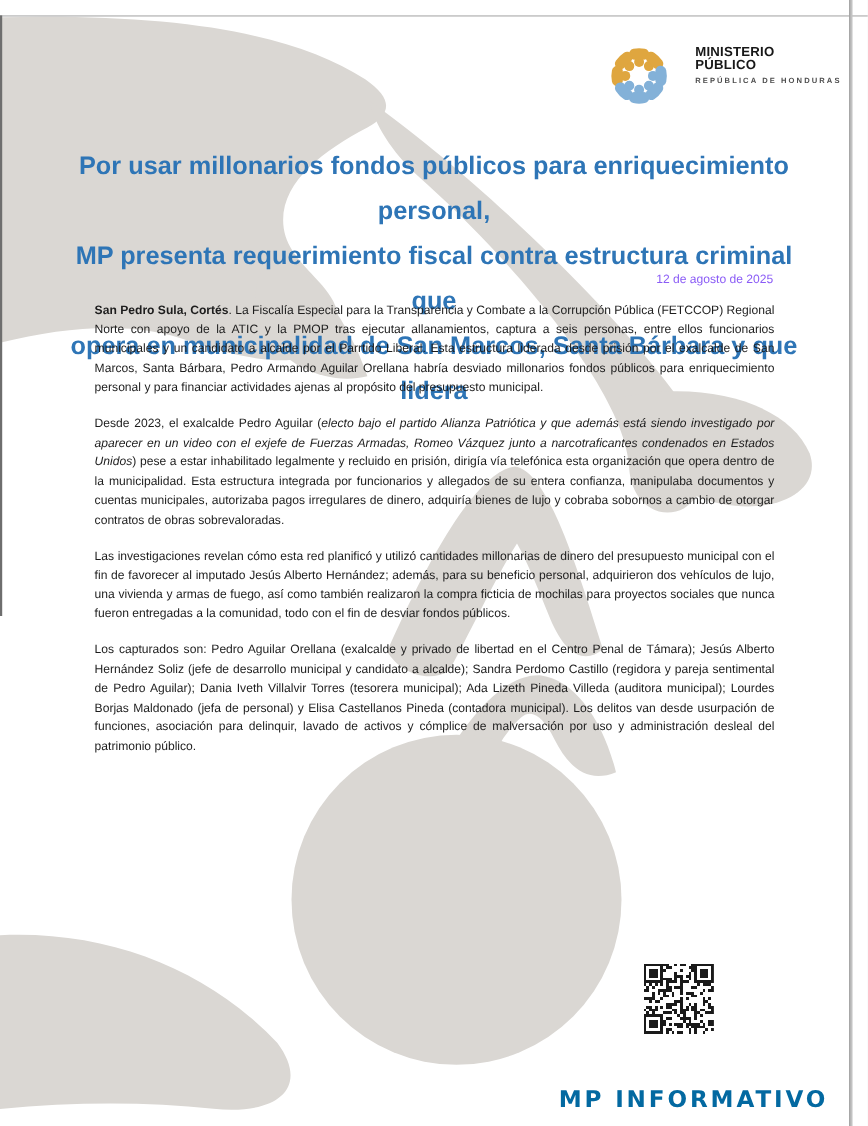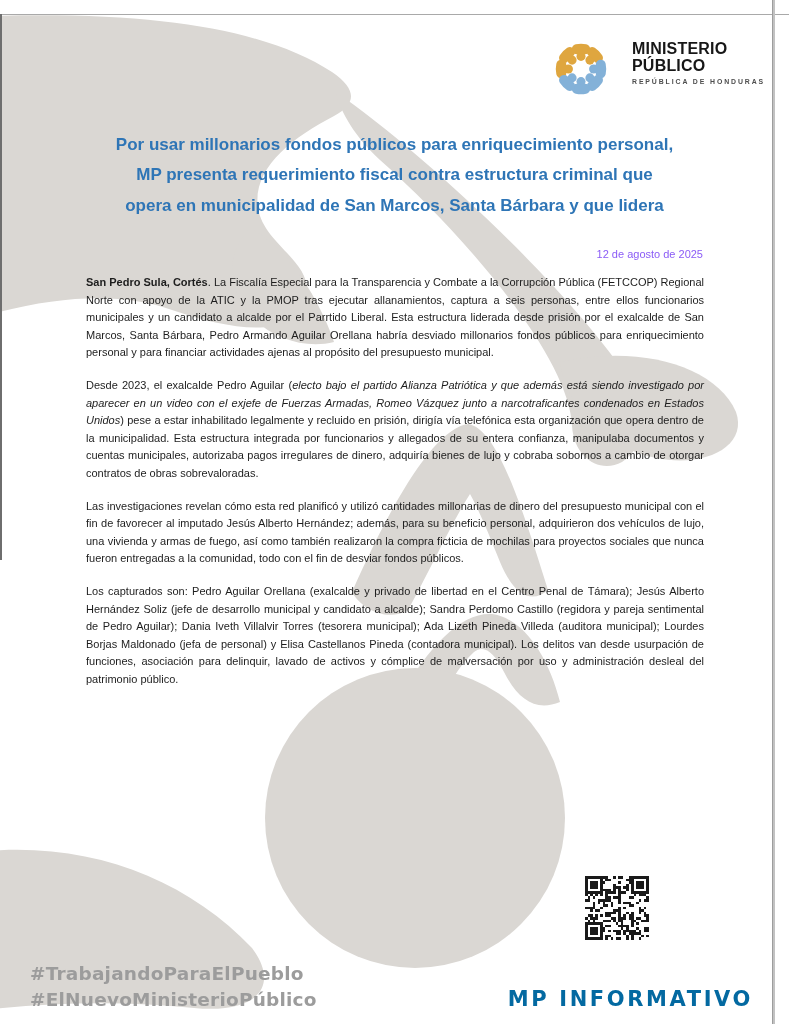--- a/index.html
+++ b/index.html
@@ -14,25 +14,25 @@
   .left-rule{position:absolute;top:14px;left:0;width:2px;height:546px;background:#6e6e6e;}
   
   .watermark{position:absolute;top:0;left:0;width:789px;height:1024px;pointer-events:none;}
   .watermark *{fill:var(--wm);}
   
   .logo-block{position:absolute;top:27px;left:539px;display:flex;align-items:flex-start;gap:9px;}
   .logo-icon{width:84px;height:84px;flex:0 0 auto;}
   .logo-icon .gold circle{fill:var(--gold);} .logo-icon .gold path{stroke:var(--gold);}
   .logo-icon .blue circle{fill:var(--lblue);} .logo-icon .blue path{stroke:var(--lblue);}
   .logo-text{padding-top:14px;}
-  .logo-title{font-size:16px;font-weight:700;line-height:1.04;letter-spacing:.2px;color:#171717;white-space:nowrap;}
+  .logo-title{font-size:12px;font-weight:700;line-height:1.04;letter-spacing:.2px;color:#171717;white-space:nowrap;}
   .logo-subtitle{margin-top:4px;font-size:6.9px;font-weight:700;letter-spacing:1.9px;color:#4d4d4d;white-space:nowrap;}
   
   .headline{position:absolute;top:130px;left:58px;width:673px;margin:0;
-    text-align:center;font-size:17px;font-weight:700;line-height:1.78;color:var(--blue);}
+    text-align:center;font-size:23px;font-weight:700;line-height:1.78;color:var(--blue);}
   .headline span{display:block;}
   
   .dateline{position:absolute;top:248px;right:86px;font-size:11px;font-weight:400;color:#8b5cf6;}
   
   .article{position:absolute;top:274px;left:86px;width:618px;font-size:11px;line-height:1.6;text-align:justify;color:#1d1d1d;}
   .article p{margin:0 0 15px 0;}
   .b{font-weight:700;}
   .i{font-style:italic;}
   
   .qr{position:absolute;top:876px;left:585px;width:64px;height:64px;}
@@ -326,19 +326,15 @@
         <rect x="2" y="2" width="3" height="3" fill="#1a1a1a"></rect>
         <rect x="18" y="0" width="7" height="7" fill="#1a1a1a"></rect>
         <rect x="19" y="1" width="5" height="5" fill="#fff"></rect>
         <rect x="20" y="2" width="3" height="3" fill="#1a1a1a"></rect>
         <rect x="0" y="18" width="7" height="7" fill="#1a1a1a"></rect>
         <rect x="1" y="19" width="5" height="5" fill="#fff"></rect>
         <rect x="2" y="20" width="3" height="3" fill="#1a1a1a"></rect>
       </svg>
   </div>
 
-  <div class="hashtags">
-    <div>#TrabajandoParaElPueblo</div>
-    <div>#ElNuevoMinisterioPúblico</div>
-  </div>
   <div class="brand">MP INFORMATIVO</div>
 
 </div>
 
 </body></html>

